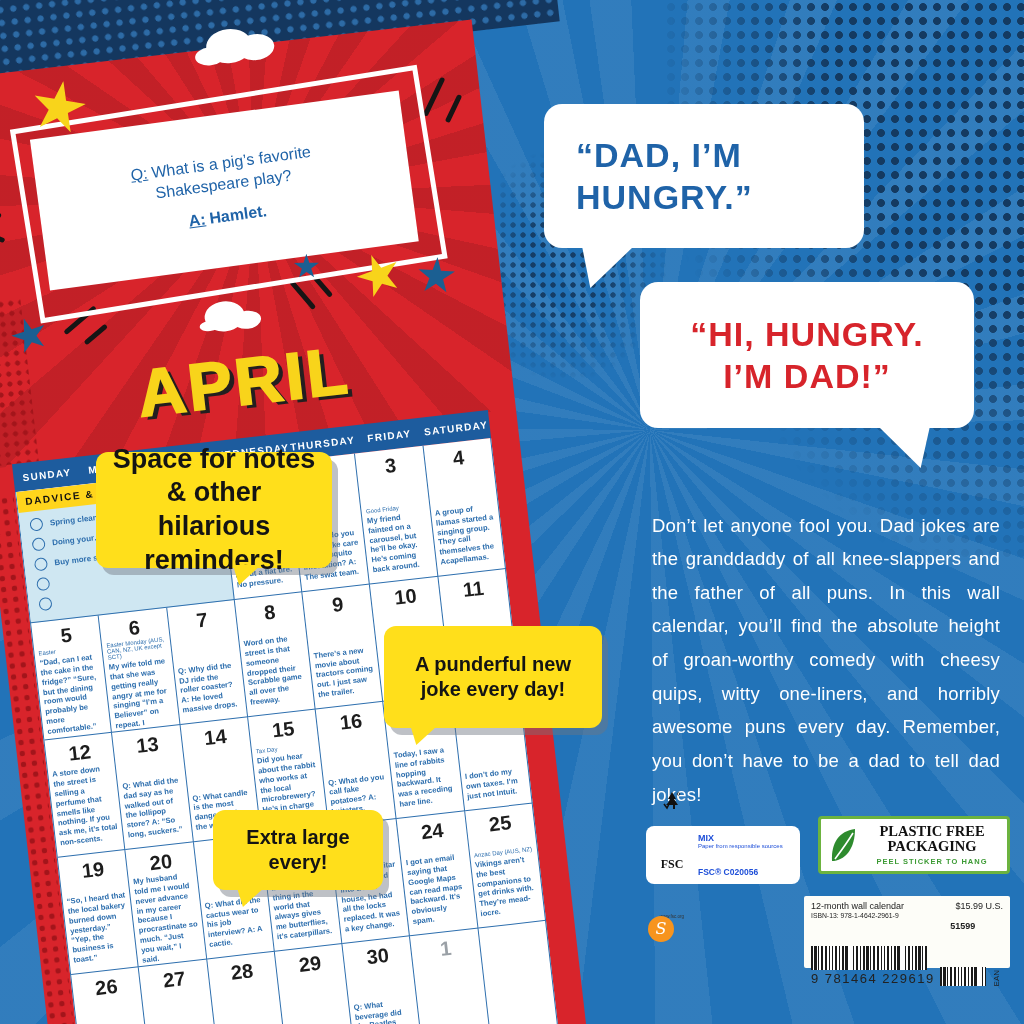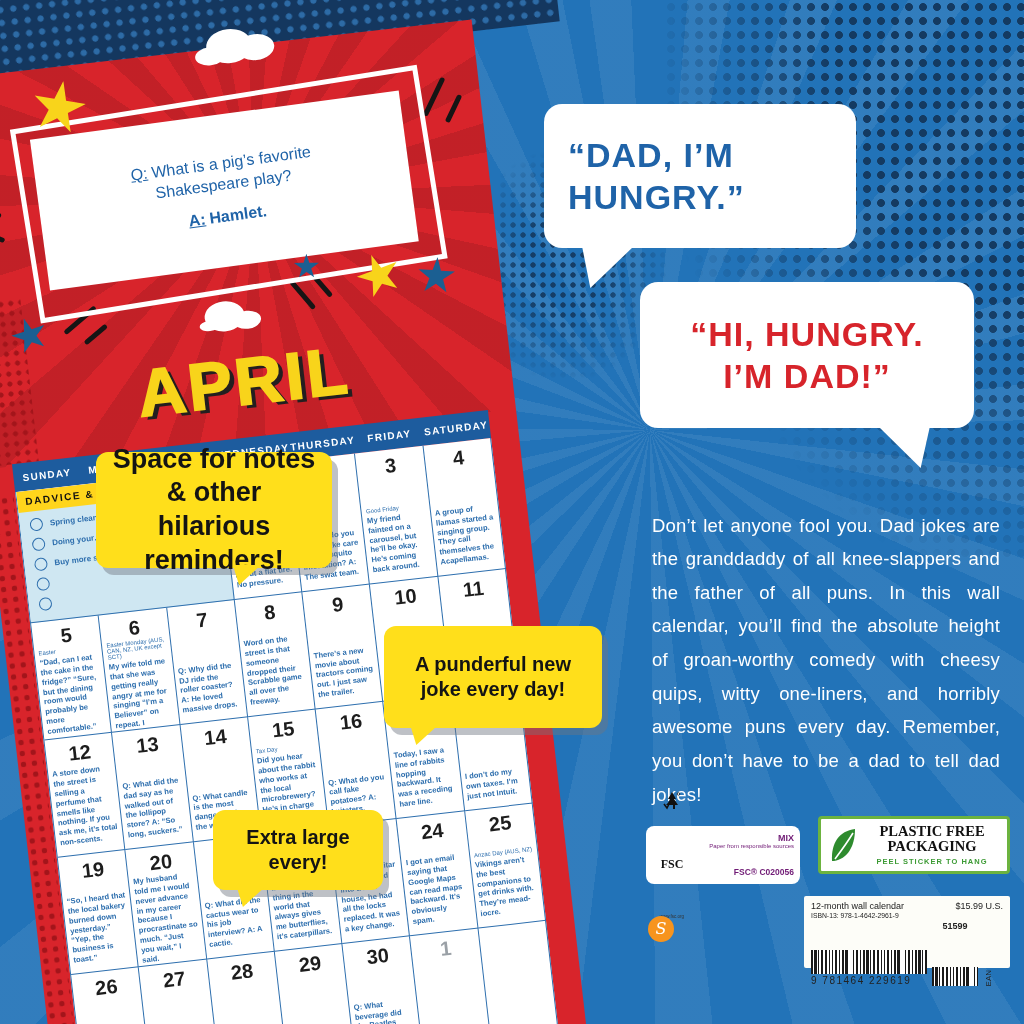--- a/index.html
+++ b/index.html
@@ -81,33 +81,33 @@
   .co1{left:96px;top:452px;width:212px;height:100px;font-size:27px;}
   .co1::after{left:58%;}
   .co2{left:384px;top:626px;width:194px;height:86px;font-size:20px;}
   .co2::after{left:12%;}
   .co3{left:213px;top:810px;width:146px;height:64px;font-size:20px;}
   .co3::after{left:14%;}
   
   .speech{position:absolute;z-index:4;background:#fff;border-radius:18px;display:flex;
     flex-direction:column;justify-content:center;font-weight:800;letter-spacing:1px;line-height:1.25;}
   .speech .tail{position:absolute;width:52px;height:42px;background:#fff;}
-  .sp1{left:544px;top:104px;width:288px;height:144px;color:#1f63a8;font-size:34px;padding-left:24px;}
+  .sp1{left:544px;top:104px;width:288px;height:144px;color:#1f63a8;font-size:34px;padding-left:32px;}
   .sp1 .tail{left:38px;bottom:-40px;clip-path:polygon(0 0,100% 0,16% 100%);}
   .sp2{left:640px;top:282px;width:334px;height:146px;color:#d7242b;font-size:34px;text-align:center;}
   .sp2 .tail{right:44px;bottom:-40px;clip-path:polygon(0 0,100% 0,82% 100%);}
   .blurb{position:absolute;left:652px;top:490px;width:348px;z-index:4;color:#fff;
     font-size:18.5px;line-height:1.82;text-align:justify;letter-spacing:0.2px;}
   
   .fsc{position:absolute;left:646px;top:826px;width:154px;height:58px;background:#fff;border-radius:8px;
     z-index:4;display:flex;align-items:center;padding:4px 6px;box-sizing:border-box;gap:6px;}
   .fsc-left{display:flex;flex-direction:column;align-items:center;width:40px;gap:44px;}
   .fsc-left .fsc-word{font-family:"Liberation Serif",serif;font-weight:bold;font-size:12px;color:#111;line-height:1;}
   .fsc-left .fsc-url{font-size:4.5px;color:#333;}
-  .fsc-right{flex:1;text-align:right;color:#701a75;}
+  .fsc-right{flex:1;text-align:left;color:#1d4ed8;}
   .fsc-right .mix{font-size:9px;font-weight:bold;}
   .fsc-right .paper{font-size:6px;line-height:1.15;}
   .fsc-right .cert{font-size:8.5px;font-weight:bold;margin-top:17px;}
   
   .plastic{position:absolute;left:818px;top:816px;width:192px;height:58px;background:#fff;
     border:3px solid #6cb33f;border-radius:4px;z-index:4;display:flex;align-items:center;
     padding:2px 6px;box-sizing:border-box;gap:6px;}
   .plastic .ptxt{flex:1;text-align:center;}
   .plastic .p1{font-family:"Liberation Serif",serif;font-weight:bold;font-size:14.5px;color:#111;line-height:1.05;}
   .plastic .p3{font-size:7.5px;font-weight:bold;color:#3d9b35;letter-spacing:1px;margin-top:3px;}
@@ -121,21 +121,21 @@
   
   .bc{position:absolute;left:804px;top:896px;width:206px;height:72px;background:#fdfdf8;border-radius:2px;
     z-index:4;padding:5px 7px;box-sizing:border-box;color:#222;}
   .bc-row1{display:flex;justify-content:space-between;font-size:9px;}
   .bc-isbn{font-size:6.8px;margin-top:1px;}
   .bc-body{display:flex;align-items:flex-end;gap:5px;margin-top:2px;}
   .bars{background:repeating-linear-gradient(90deg,#1a1a1a 0 1.6px,#fff 1.6px 3.2px,
     #1a1a1a 3.2px 5.6px,#fff 5.6px 7.4px,#1a1a1a 7.4px 8.2px,#fff 8.2px 10.4px);}
   .bars-main{width:116px;height:24px;}
   .bars-sub{width:46px;height:19px;}
-  .bc-digits{font-size:10px;letter-spacing:1.5px;margin-top:1px;}
+  .bc-digits{font-size:13px;letter-spacing:1.5px;margin-top:1px;}
   .bc-right{display:flex;flex-direction:column;align-items:center;gap:36px;}
   .bc-code{font-size:9px;font-weight:bold;}
   .bc-ean{font-size:8px;writing-mode:vertical-rl;transform:rotate(180deg);align-self:flex-end;margin-left:1px;}
 </style>
 </head>
 <body>
 
 <div class="bg-rays"></div>
 <div class="dots dots-tr"></div>
 <div class="dots dots-mid"></div>

